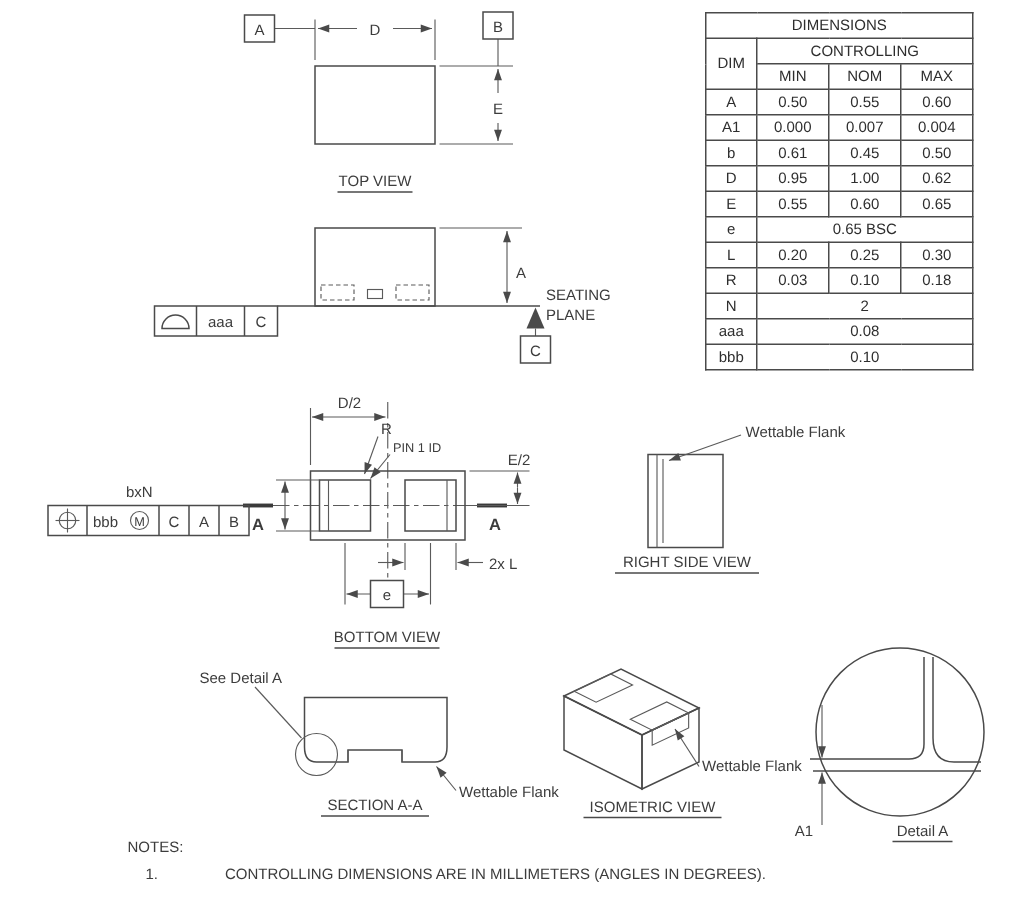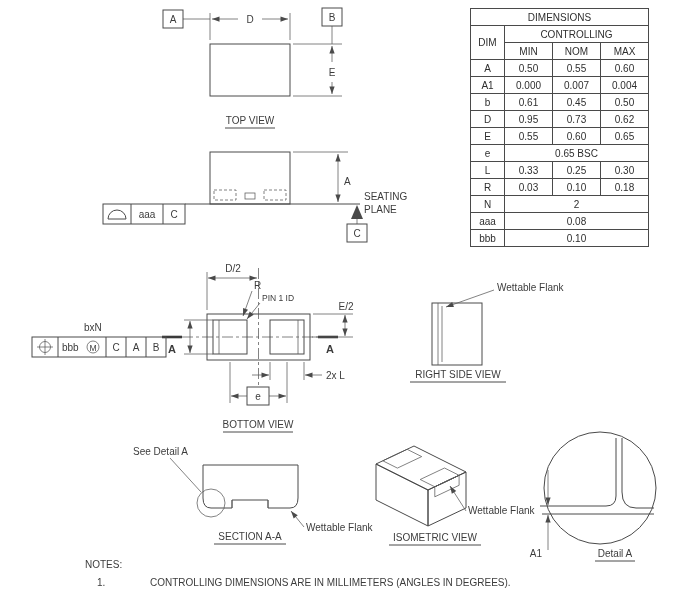--- a/index.html
+++ b/index.html
@@ -255,36 +255,36 @@
   </tr>
   <tr>
     <td>b</td>
     <td>0.61</td>
     <td>0.45</td>
     <td>0.50</td>
   </tr>
   <tr>
     <td>D</td>
     <td>0.95</td>
-    <td>0.73</td>
+    <td>1.00</td>
     <td>0.62</td>
   </tr>
   <tr>
     <td>E</td>
     <td>0.55</td>
     <td>0.60</td>
     <td>0.65</td>
   </tr>
   <tr>
     <td>e</td>
     <td colspan="3">0.65 BSC</td>
   </tr>
   <tr>
     <td>L</td>
-    <td>0.33</td>
+    <td>0.20</td>
     <td>0.25</td>
     <td>0.30</td>
   </tr>
   <tr>
     <td>R</td>
     <td>0.03</td>
     <td>0.10</td>
     <td>0.18</td>
   </tr>
   <tr>

